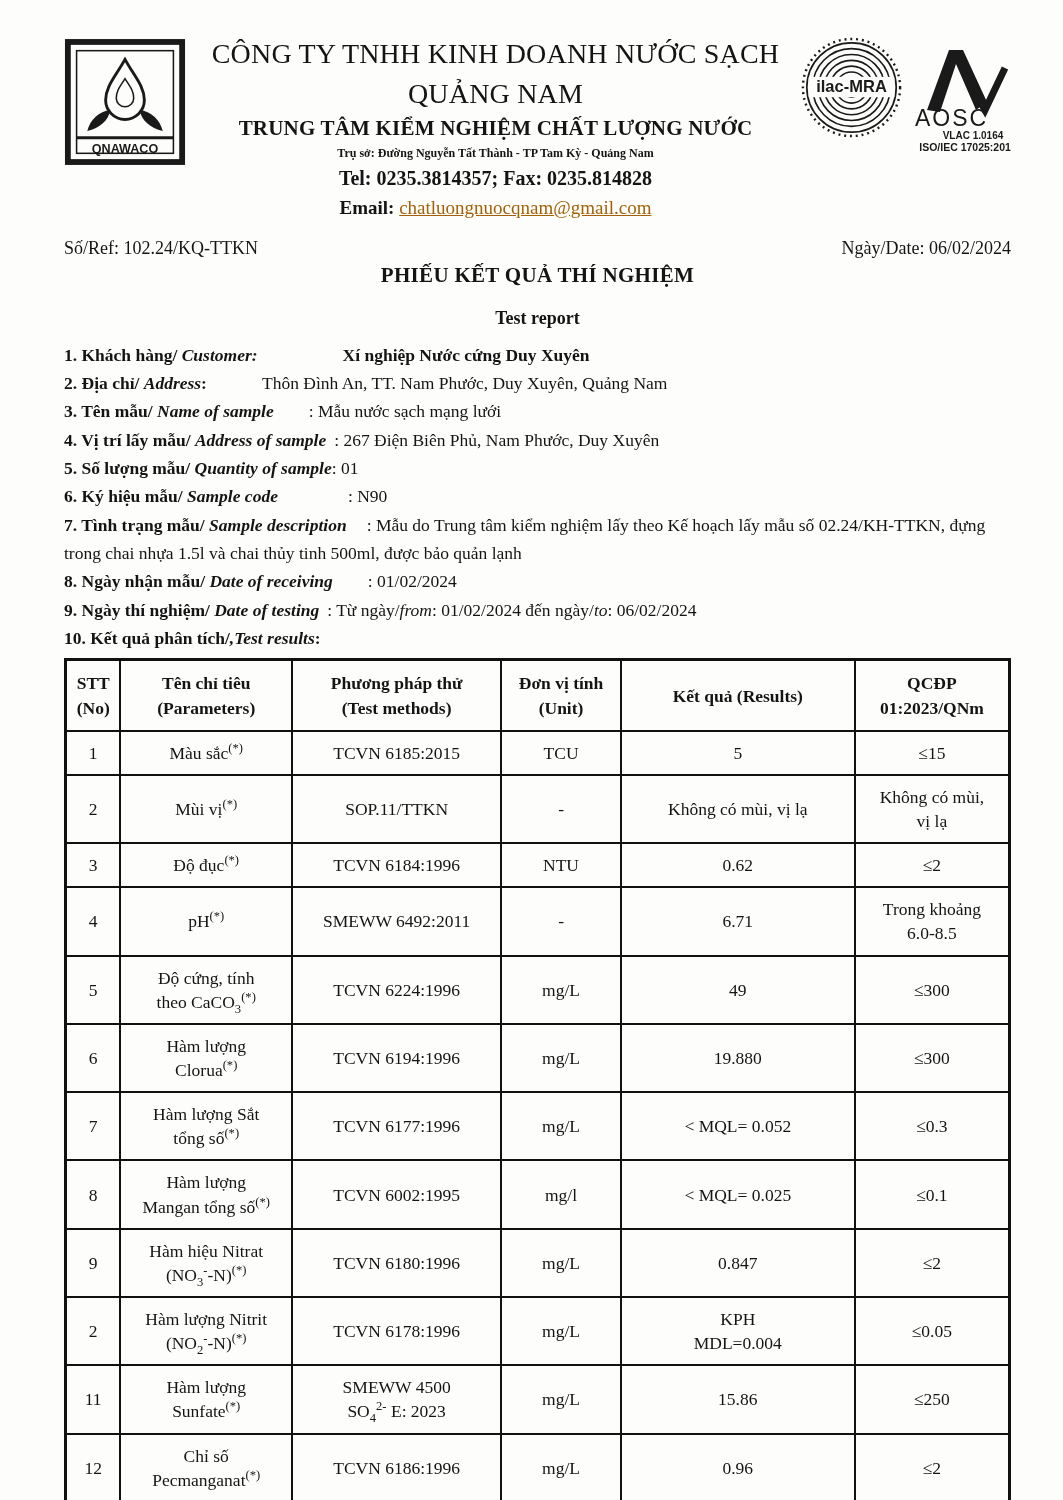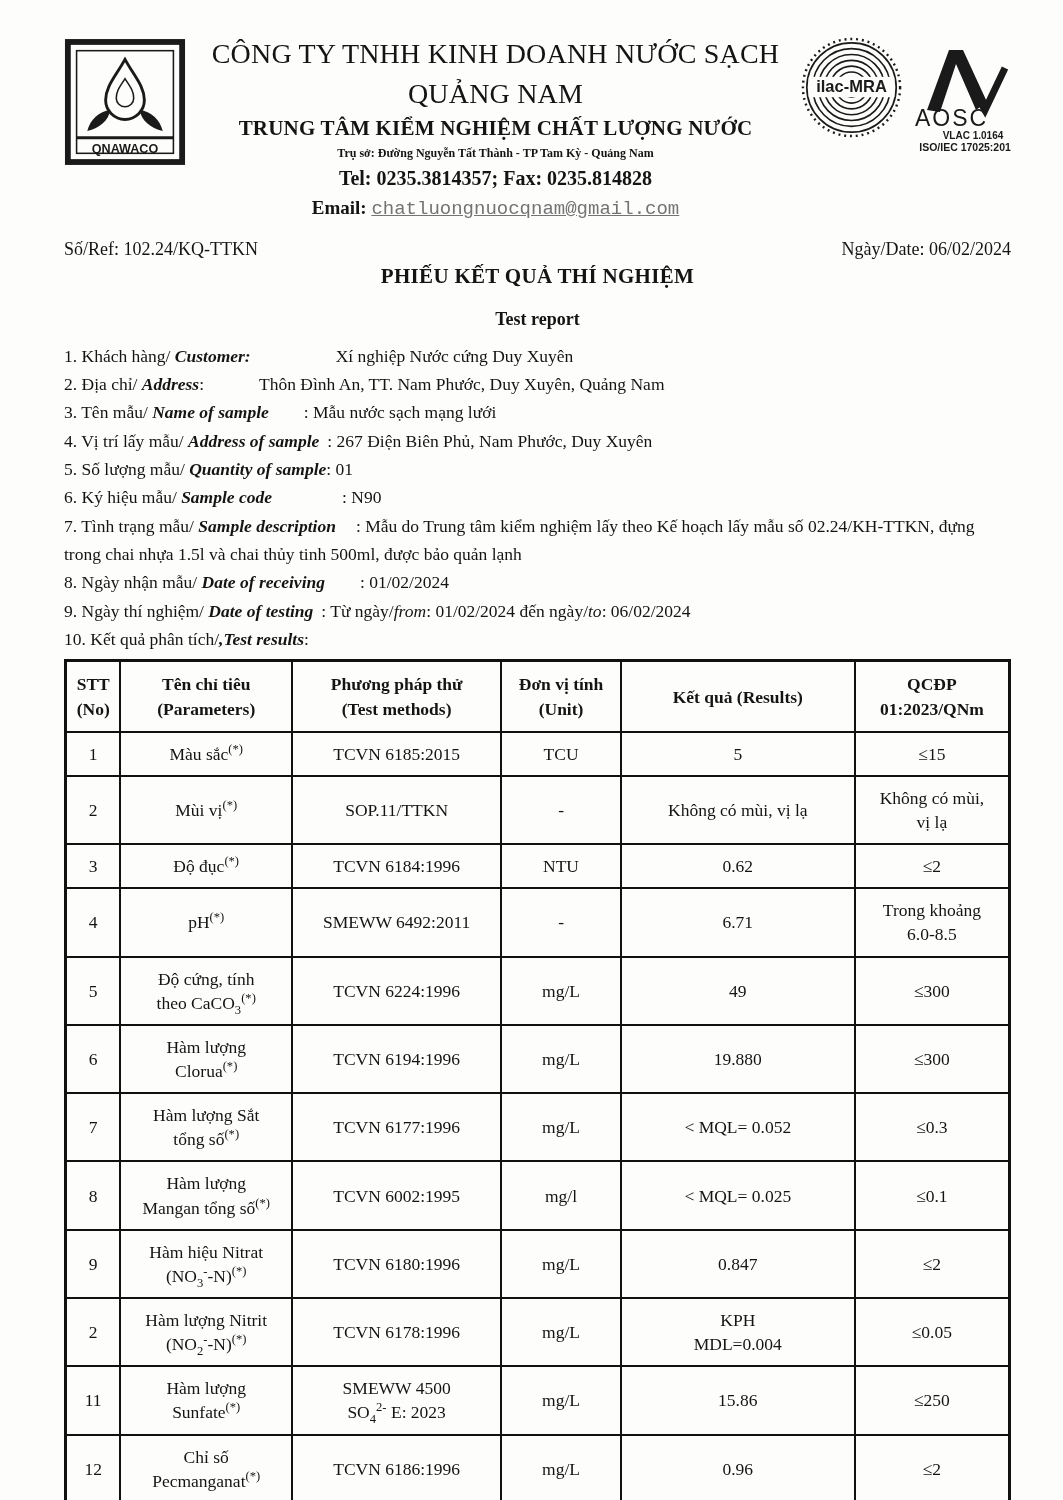--- a/index.html
+++ b/index.html
@@ -9,33 +9,33 @@
 
   
   .header { display:flex; align-items:flex-start; }
   .logo-left { width:132px; flex:0 0 132px; padding-top:8px; }
   .head-center { flex:1 1 auto; text-align:center; padding-top:4px; }
   .h-line1 { font-size:28px; letter-spacing:.2px; }
   .h-line2 { font-size:21px; font-weight:bold; letter-spacing:.2px; }
   .h-line3 { font-size:12px; font-weight:bold; margin-top:2px; }
   .h-line4 { font-size:20px; font-weight:bold; margin-top:2px; }
   .h-line5 { font-size:19px; font-weight:bold; margin-top:2px; }
-  .h-line5 a { color:#737373; text-decoration:underline; font-weight:normal;font-family:Liberation Mono, monospace; }
+  .h-line5 a { color:#a16207; text-decoration:underline; font-weight:normal; }
   .head-center > div { line-height:1.42; }
   .logos-right { flex:0 0 216px; display:flex; gap:10px; padding-top:6px; justify-content:flex-end; }
 
   
   .refline { display:flex; justify-content:space-between; margin-top:16px; font-size:18px; }
   .doc-title { text-align:center; font-size:21px; font-weight:bold; margin-top:4px; letter-spacing:.3px; }
   .doc-subtitle { text-align:center; font-size:18px; font-weight:bold; margin-top:20px; }
 
   
   .info-list { margin-top:12px; }
   .info-line { font-size:17.5px; line-height:1.62; }
-  .b  { font-weight:normal; }
+  .b  { font-weight:bold; }
   .i  { font-style:italic; }
   .bi { font-weight:bold; font-style:italic; }
   .gap-1 { display:inline-block; width:8px; }
   .gap-2 { display:inline-block; width:20px; }
   .gap-3 { display:inline-block; width:35px; }
   .gap-4 { display:inline-block; width:55px; }
   .gap-5 { display:inline-block; width:70px; }
   .gap-6 { display:inline-block; width:85px; }
 
   

